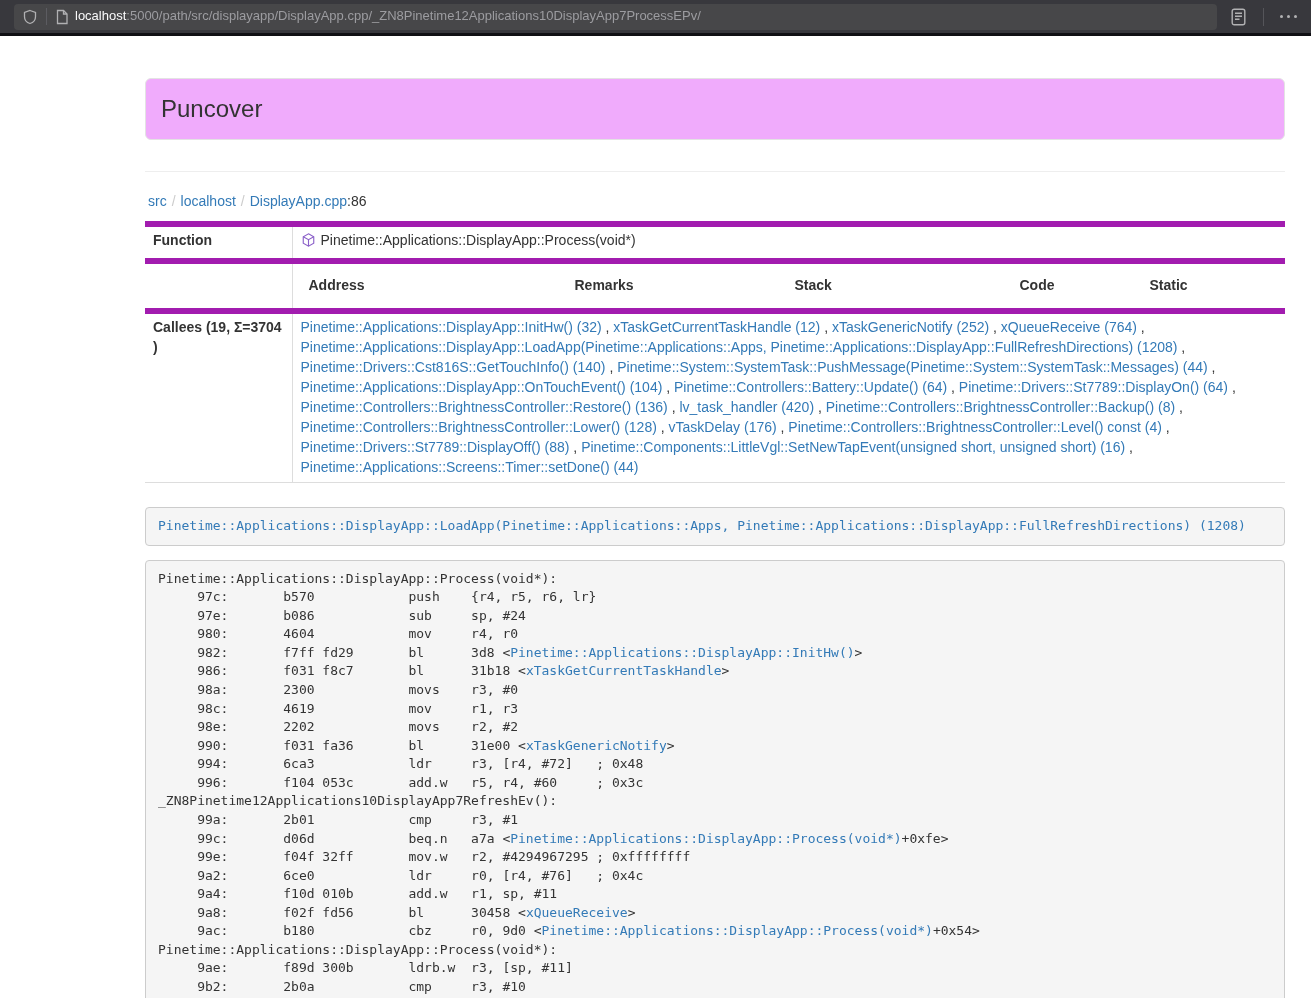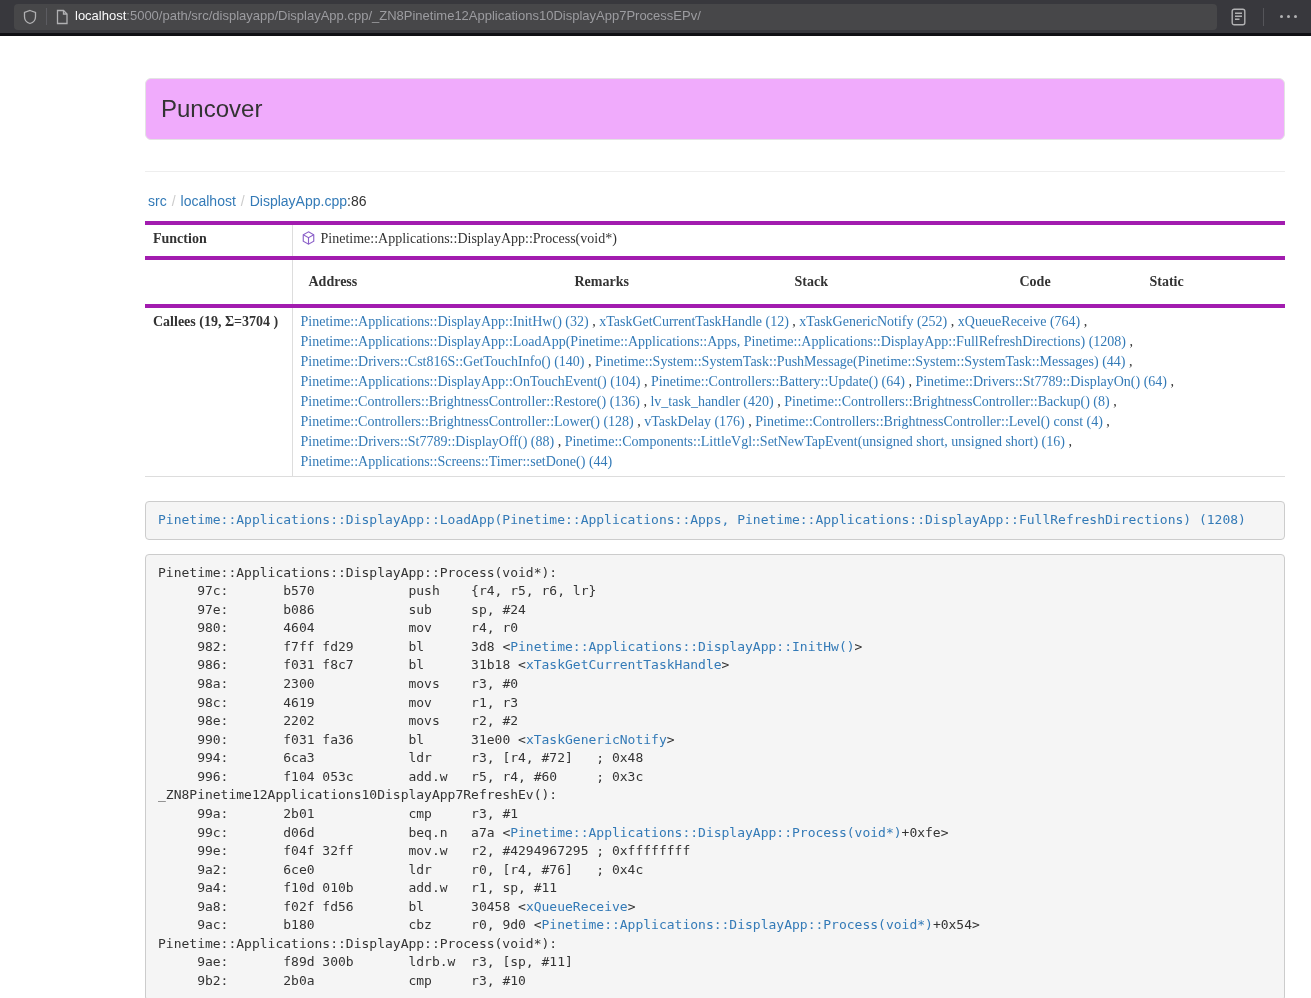--- a/index.html
+++ b/index.html
@@ -36,21 +36,21 @@
     margin-top:42px; background:#f0abfc; border:1px solid #e3e3e3;
     border-radius:6px; padding:13px 15px; font-size:24px; color:#333;
   }
   hr.rule { border:0; border-top:1px solid #eee; margin:31px 0 20px; }
   .breadcrumb { margin:0 0 9px 3px; }
   .breadcrumb .sep { color:#ccc; padding:0 5px; }
   a.lnk { color:#337ab7; text-decoration:none; cursor:pointer;text-align:center; }
   
   table.symtable { width:100%; border-collapse:collapse; }
   .symtable > tbody > tr > td {
-    padding:4px 8px; vertical-align:top; border-top:4px solid #a21caf; text-align:left;font-family:Liberation Serif, serif;
+    padding:4px 8px; vertical-align:top; border-top:6px solid #a21caf; text-align:left;
   }
   .symtable > tbody > tr.last > td { border-bottom:1px solid #ddd; }
   .symtable td.lbl { width:147px; font-weight:bold; }
   .symtable td.cnt { border-left:1px solid #ddd; }
   .symtable td.nopad { padding:8px;margin-top:12px; }
   table.inner { width:100%; border-collapse:collapse; }
   .inner th, .inner td { padding:4px 8px; text-align:left; vertical-align:top; }
   .inner td { border-top:1px solid #ddd; }
   .inner th:nth-child(1){ width:266px; } .inner th:nth-child(2){ width:220px; }
   .inner th:nth-child(3){ width:225px; } .inner th:nth-child(4){ width:130px; }

